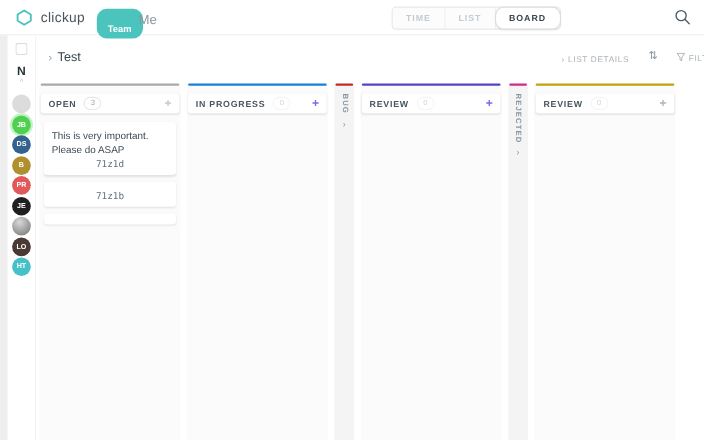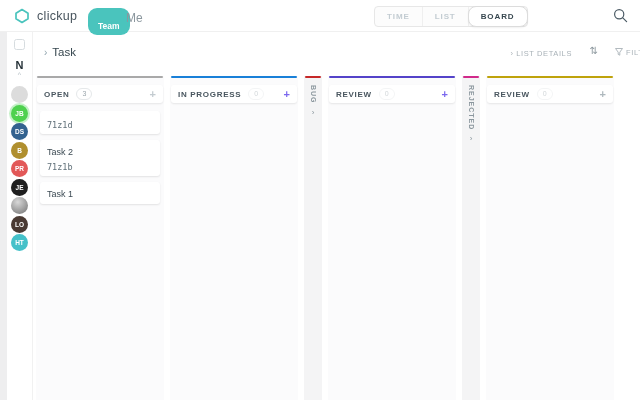--- a/index.html
+++ b/index.html
@@ -7,21 +7,21 @@
   body { font-family:"Liberation Sans", sans-serif; background:#fff; position:relative; }
 
   
   .header { position:absolute; top:0; left:0; width:640px; height:32px; background:#fff;
             border-bottom:1px solid #f0f0f0; z-index:5;text-decoration:underline; }
   .logo { position:absolute; left:14px; top:8px; width:16px; height:16px; }
   .app-name { position:absolute; left:37px; top:9px; font-size:12.5px; color:#49555e; letter-spacing:.3px; }
   .team-pill { position:absolute; left:88px; top:8px; color:#fff; font-size:8.5px; font-weight:bold;
                padding:13px 10px 4px; border-radius:9px; cursor:pointer; }
   .me-label { position:absolute; left:126px; top:11px; font-size:12px; color:#8b979e; cursor:pointer; }
-  .tabs { position:absolute; left:374px; top:6px; display:flex; border:1px solid #e7e7e7;
+  .tabs { position:absolute; left:356px; top:6px; display:flex; border:1px solid #e7e7e7;
           border-radius:4px; background:#fcfcfc; }
   .tab { padding:5px 12px; font-size:8px; font-weight:bold; letter-spacing:.9px; color:#c3ccd2;
          border-right:1px solid #efefef; cursor:pointer; }
   .tab:last-child { border-right:none; }
   .tab.active { color:#37474f; background:#fff; border:1px solid #dcdcdc; margin:-1px; border-radius:8px;
                 box-shadow:0 1px 2px rgba(0,0,0,.06); }
   .search { position:absolute; right:12px; top:8px; width:15px; height:15px; cursor:pointer; }
 
   
   .leftrail { position:absolute; top:32px; left:0; width:7px; height:368px; background:#eeeeef; }
@@ -55,21 +55,21 @@
               height:18px; display:flex; align-items:center; padding:0 7px; margin:0 1px 8px; cursor:pointer; }
   .col-name { font-size:8px; font-weight:bold; letter-spacing:.7px; color:#49565f; }
   .col-count { margin-left:7px; font-size:7px; color:#9aa5ab; border:1px solid #e5e8ea;
                border-radius:7px; padding:1px 5px; line-height:1.1; }
   .col-count.zero { opacity:.45; }
   .col-add { margin-left:auto; font-size:11px; font-weight:bold; line-height:1; cursor:pointer; }
   .card { background:#fff; border-radius:3px; box-shadow:0 1px 2px rgba(0,0,0,.1);
           margin:0 4px 6px; padding:6px 7px 4px; cursor:pointer; }
   .card-title { font-size:9px; color:#3d4b54; line-height:1.4; }
   .card-id { font-family:"DejaVu Sans Mono", monospace; font-size:8.5px; color:#5f6f78;
-             text-align:left; margin-top:3px; }
+             text-align:center; margin-top:3px; }
   .col-collapsed { width:18px; background:#f4f4f5; display:flex; flex-direction:column;
                    align-items:center; flex:0 0 auto; cursor:pointer; }
   .col-collapsed .col-line { width:16px; align-self:center; margin:0 0 7px; }
   .vtext { writing-mode:vertical-rl; text-orientation:mixed; font-size:7px; font-weight:bold;
            letter-spacing:1px; color:#8b979e; }
   .vchev { margin-top:4px; font-size:8px; color:#8b979e; }
 </style>
 </head>
 <body>
 
@@ -108,21 +108,21 @@
     <span class="avatar" style="background: rgb(226, 88, 88);">PR</span>
     <span class="avatar" style="background: rgb(31, 31, 31);">JE</span>
     <span class="avatar" style="background: radial-gradient(circle at 40% 30%, rgb(216, 216, 216) 0%, rgb(154, 154, 154) 60%, rgb(111, 111, 111) 100%);"></span>
     <span class="avatar" style="background: rgb(74, 58, 51);">LO</span>
     <span class="avatar" style="background: rgb(69, 193, 201);">HT</span>
   </div>
 </div>
 
 <div class="topbar">
   <span class="breadcrumb">
-    <span class="crumb-chev">›</span><span>Task</span>
+    <span class="crumb-chev">›</span><span>Test</span>
   </span>
   <span class="list-details">
     <span>›</span>
     <span>LIST DETAILS</span>
   </span>
   <span class="sort-icon">⇅</span>
   <span class="filter-chip">
     <svg class="funnel" width="8" height="8" viewBox="0 0 8 8">
       <path d="M0.5 0.5 L7.5 0.5 L4.8 4.2 L4.8 7.2 L3.2 6.4 L3.2 4.2 Z" fill="none" stroke="#a9b2b8" stroke-width="0.9"></path>
     </svg><span>FILTER</span>
@@ -132,28 +132,27 @@
 <div class="board">
 
   <div class="col">
     <div class="col-line" style="background: rgb(169, 169, 169);"></div>
     <div class="col-head">
       <span class="col-name">OPEN</span>
       <span class="col-count">3</span>
       <span class="col-add" style="color: rgb(195, 203, 208);">+</span>
     </div>
     <div class="card">
+      <div class="card-title">This is very important. Please do ASAP</div>
       <div class="card-id">71z1d</div>
     </div>
     <div class="card">
-      <div class="card-title">Task 2</div>
       <div class="card-id">71z1b</div>
     </div>
     <div class="card">
-      <div class="card-title">Task 1</div>
     </div>
   </div>
 
   <div class="col">
     <div class="col-line" style="background: rgb(25, 128, 216);"></div>
     <div class="col-head">
       <span class="col-name">IN PROGRESS</span>
       <span class="col-count zero">0</span>
       <span class="col-add" style="color: rgb(123, 104, 238);">+</span>
     </div>

